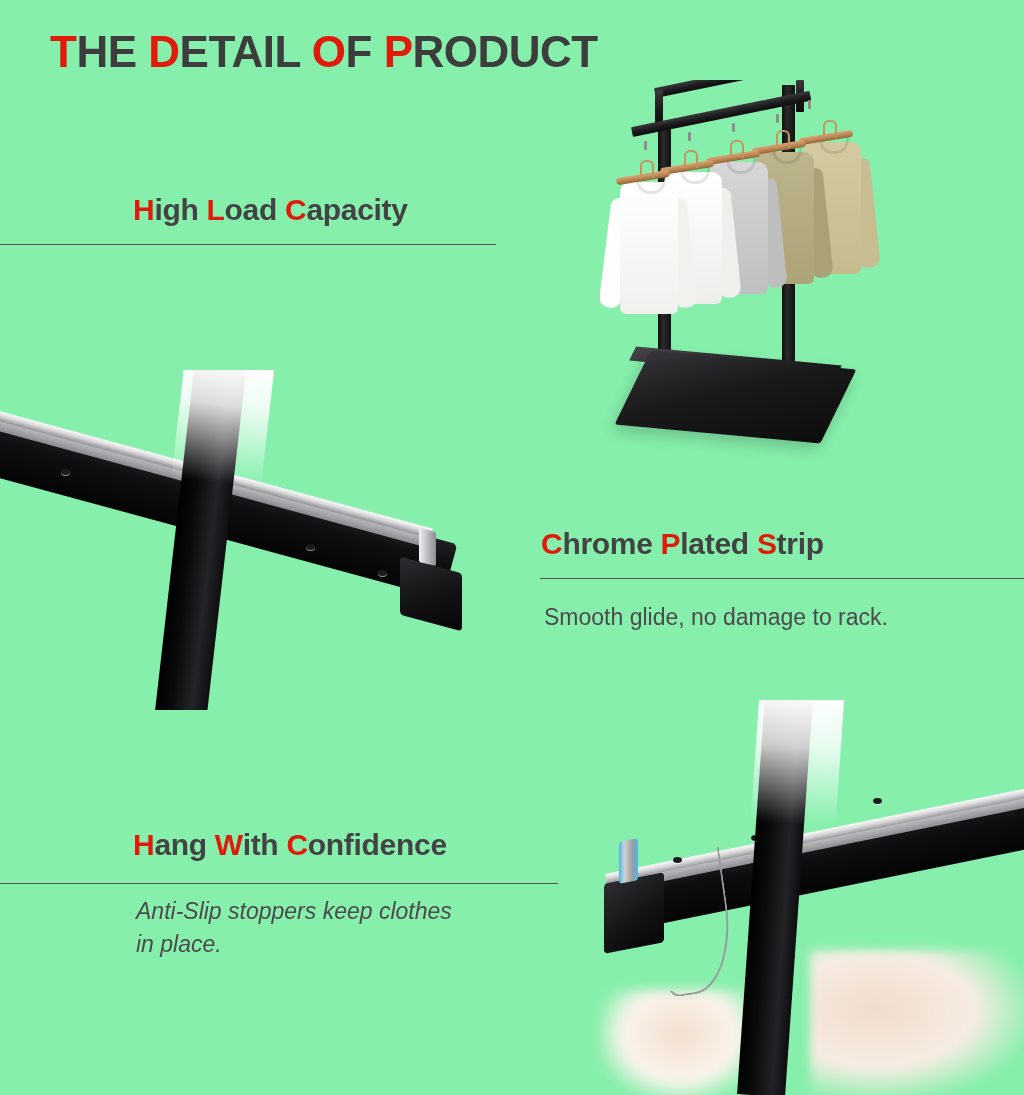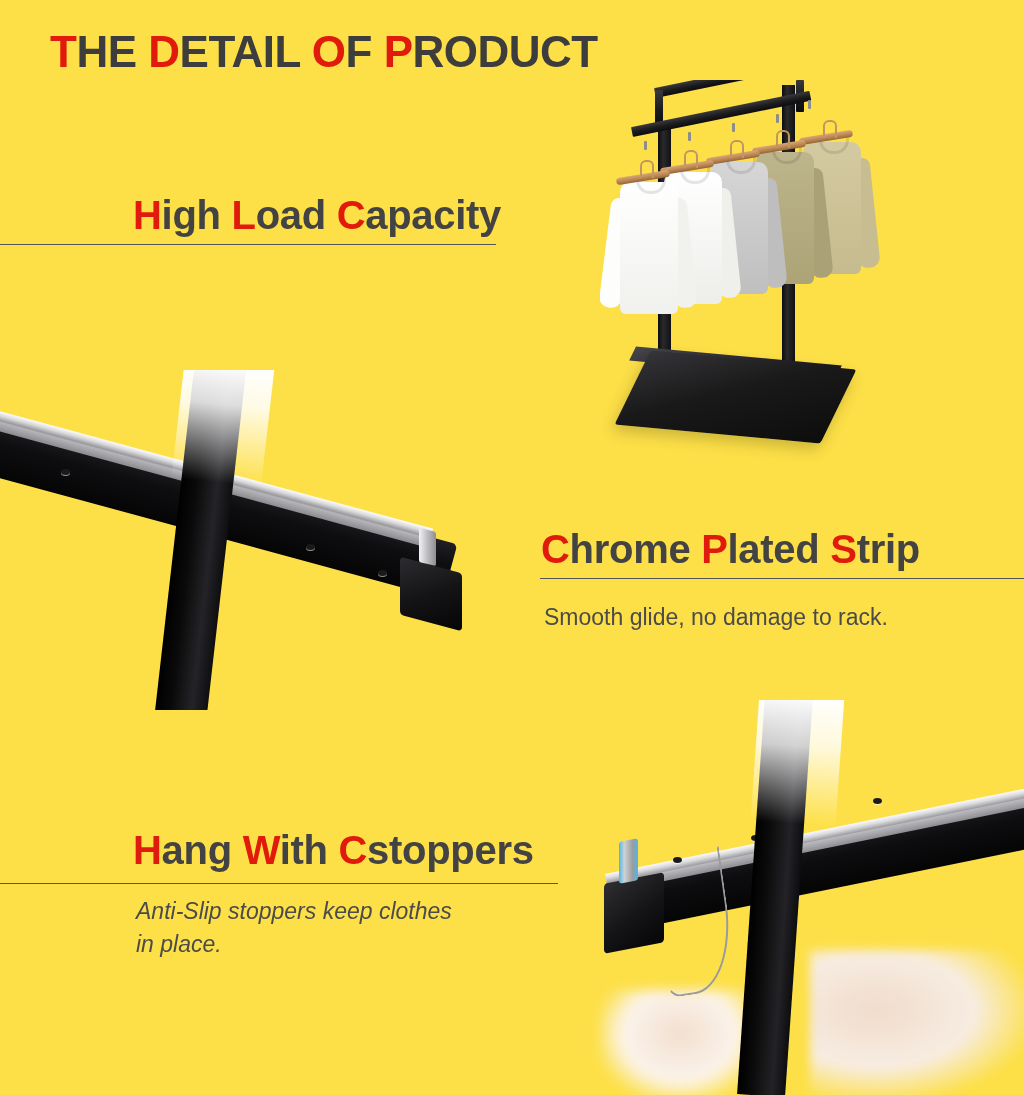--- a/index.html
+++ b/index.html
@@ -7,41 +7,41 @@
     padding: 0;
     background: #ffffff;
   }
   body {
     font-family: "Liberation Sans", sans-serif;
   }
   #page {
     position: relative;
     width: 1024px;
     height: 1095px;
-    background: #fde047;
+    background: #86efac;
     overflow: hidden;
   }
 
   
   .page-title {
     position: absolute;
     left: 50px;
     top: 27px;
     font-size: 44px;
     font-weight: bold;
     letter-spacing: -0.5px;
     color: #3d3d3d;
     white-space: nowrap;
   }
   .page-title .hl { color: #e01b0c; }
 
   
   .feature-heading {
     position: absolute;
-    font-size: 40px;
+    font-size: 30px;
     font-weight: bold;
     color: #434343;
     white-space: nowrap;
     letter-spacing: -0.3px;
   }
   .feature-heading .hl { color: #e01b0c; }
 
   .feature-rule {
     position: absolute;
     height: 1px;
@@ -317,21 +317,21 @@
 
   <div class="page-title" id="page-title"><span class="hl">T</span><span>HE </span><span class="hl">D</span><span>ETAIL </span><span class="hl">O</span><span>F </span><span class="hl">P</span><span>RODUCT</span></div>
 
   <div class="feature-heading" style="left:133px; top:193px;" id="feature-heading-0"><span class="hl">H</span><span>igh </span><span class="hl">L</span><span>oad </span><span class="hl">C</span><span>apacity</span></div>
   <div class="feature-rule" style="left:0px; top:244px; width:496px;"></div>
 
   <div class="feature-heading" style="left:541px; top:527px;" id="feature-heading-1"><span class="hl">C</span><span>hrome </span><span class="hl">P</span><span>lated </span><span class="hl">S</span><span>trip</span></div>
   <div class="feature-rule" style="left:540px; top:578px; width:484px;"></div>
   <div class="feature-body" style="left:544px; top:589px; width:470px;margin-top:12px;">Smooth glide, no damage to rack.</div>
 
-  <div class="feature-heading" style="left:133px; top:828px;" id="feature-heading-2"><span class="hl">H</span><span>ang </span><span class="hl">W</span><span>ith </span><span class="hl">C</span><span>stoppers</span></div>
+  <div class="feature-heading" style="left:133px; top:828px;" id="feature-heading-2"><span class="hl">H</span><span>ang </span><span class="hl">W</span><span>ith </span><span class="hl">C</span><span>onfidence</span></div>
   <div class="feature-rule" style="left:0px; top:883px; width:558px;"></div>
   <div class="feature-body" style="left:136px; top:895px; width:430px;font-style:italic;">Anti-Slip stoppers keep clothes
 in place.</div>
 
   <div class="photo" id="photo-rack">
 
     <div class="rack-post" id="rack-post-left"></div>
     <div class="rack-post" id="rack-post-right"></div>
 
     <div class="rack-rail" id="rack-rail-back"></div>

